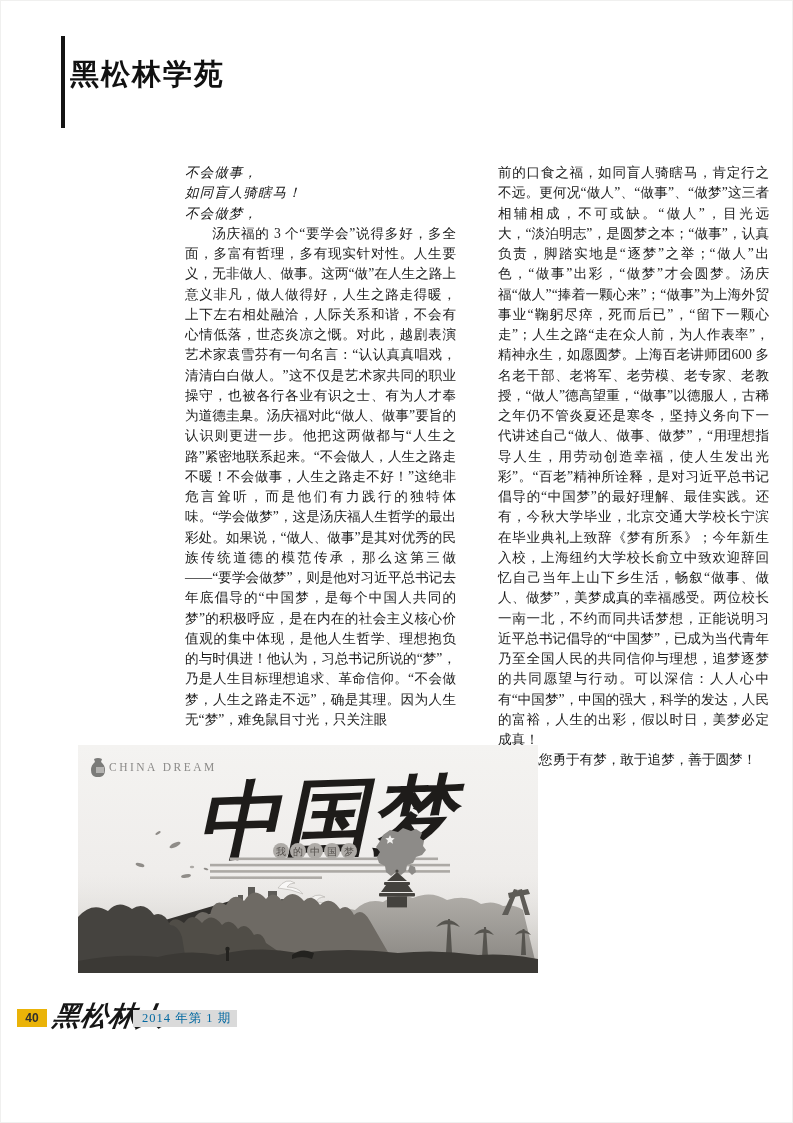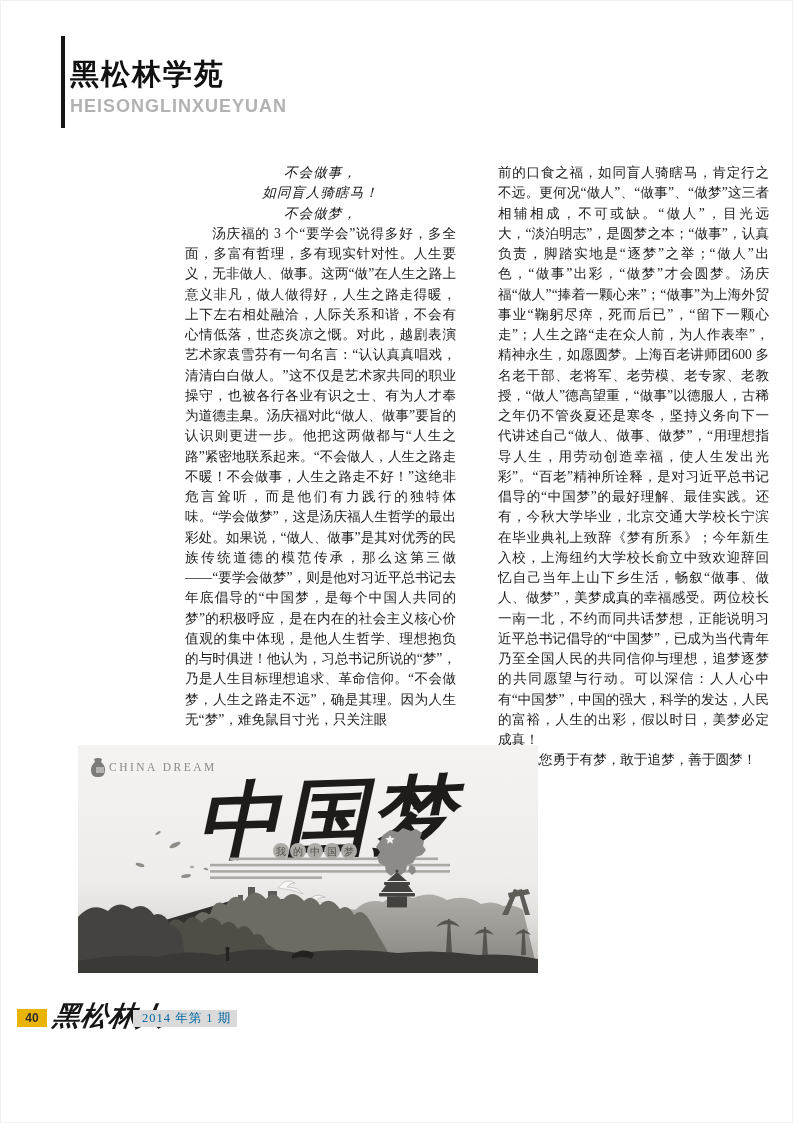--- a/index.html
+++ b/index.html
@@ -11,21 +11,21 @@
   .hdr-title{position:absolute;left:70px;top:55px;font-family:"Liberation Sans","DejaVu Sans",sans-serif;
              font-weight:bold;font-size:29px;color:#111;letter-spacing:2px;}
   .hdr-sub{position:absolute;left:70px;top:96px;font-family:"Liberation Sans","DejaVu Sans",sans-serif;
            font-size:18px;color:#b2b2b2;letter-spacing:1px;font-weight:bold;}
 
   
   .col{position:absolute;top:163px;width:271px;font-size:13.6px;line-height:20.25px;
        color:#1c1c1c;text-align:justify;text-justify:inter-ideograph;}
   .col-left{left:185px;}
   .col-right{left:498px;}
-  .poem{text-align:center;font-style:italic;letter-spacing:1px;color:#161616;}
+  .poem{font-style:italic;letter-spacing:1px;color:#161616;}
   .poem div{height:20.25px;}
   .body-par{margin:0;text-indent:2em;}
   .body-par.noindent{text-indent:0;}
 
   
   .artwork{position:absolute;left:78px;top:745px;width:460px;height:228px;}
 
   
   .ftr-page{position:absolute;left:17px;top:1009px;width:30px;height:18px;background:#eab308;
             font-family:"Liberation Sans","DejaVu Sans",sans-serif;font-size:12px;font-weight:bold;
@@ -36,21 +36,20 @@
              font-size:12.5px;color:#0369a1;line-height:17px;padding-left:9px;box-sizing:border-box;
              letter-spacing:1px;}
 </style>
 </head>
 <body>
 
 <div class="page">
 
   <div class="hdr-bar"></div>
   <div class="hdr-title">黑松林学苑</div>
-  <div class="hdr-sub">HEISONGLINXUEYUAN</div>
 
   <div class="col col-left">
     <div class="poem">
       <div>不会做事，</div>
       <div>如同盲人骑瞎马！</div>
       <div>不会做梦，</div>
     </div>
     <p class="body-par">汤庆福的 3 个“要学会”说得多好，多全面，多富有哲理，多有现实针对性。人生要义，无非做人、做事。这两“做”在人生之路上意义非凡，做人做得好，人生之路走得暖，上下左右相处融洽，人际关系和谐，不会有心情低落，世态炎凉之慨。对此，越剧表演艺术家袁雪芬有一句名言：“认认真真唱戏，清清白白做人。”这不仅是艺术家共同的职业操守，也被各行各业有识之士、有为人才奉为道德圭臬。汤庆福对此“做人、做事”要旨的认识则更进一步。他把这两做都与“人生之路”紧密地联系起来。“不会做人，人生之路走不暖！不会做事，人生之路走不好！”这绝非危言耸听，而是他们有力践行的独特体味。“学会做梦”，这是汤庆福人生哲学的最出彩处。如果说，“做人、做事”是其对优秀的民族传统道德的模范传承，那么这第三做——“要学会做梦”，则是他对习近平总书记去年底倡导的“中国梦，是每个中国人共同的梦”的积极呼应，是在内在的社会主义核心价值观的集中体现，是他人生哲学、理想抱负的与时俱进！他认为，习总书记所说的“梦”，乃是人生目标理想追求、革命信仰。“不会做梦，人生之路走不远”，确是其理。因为人生无“梦”，难免鼠目寸光，只关注眼</p>
   </div>
 

